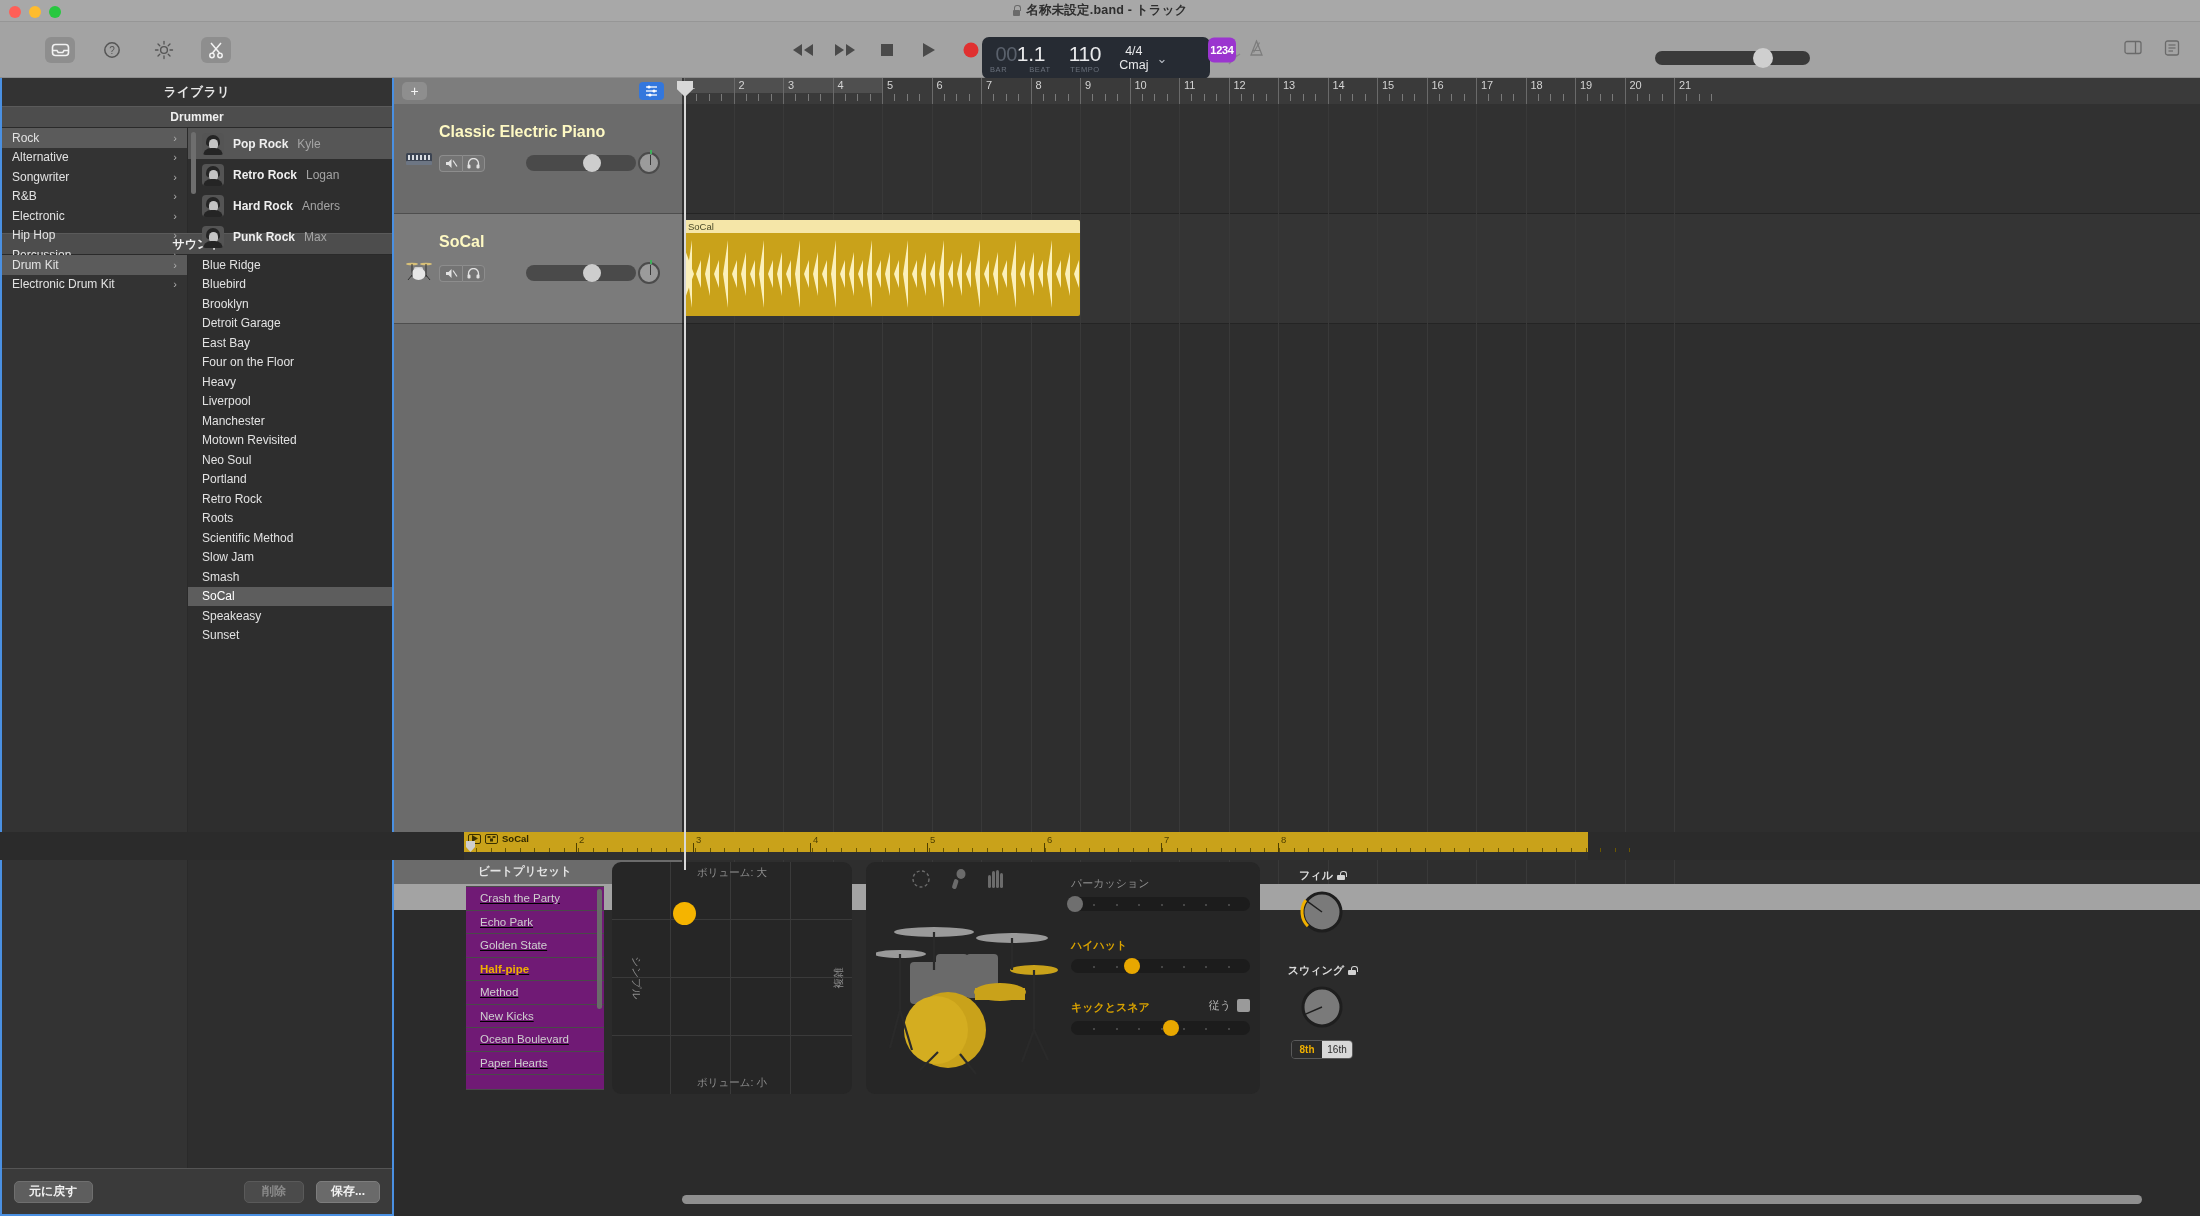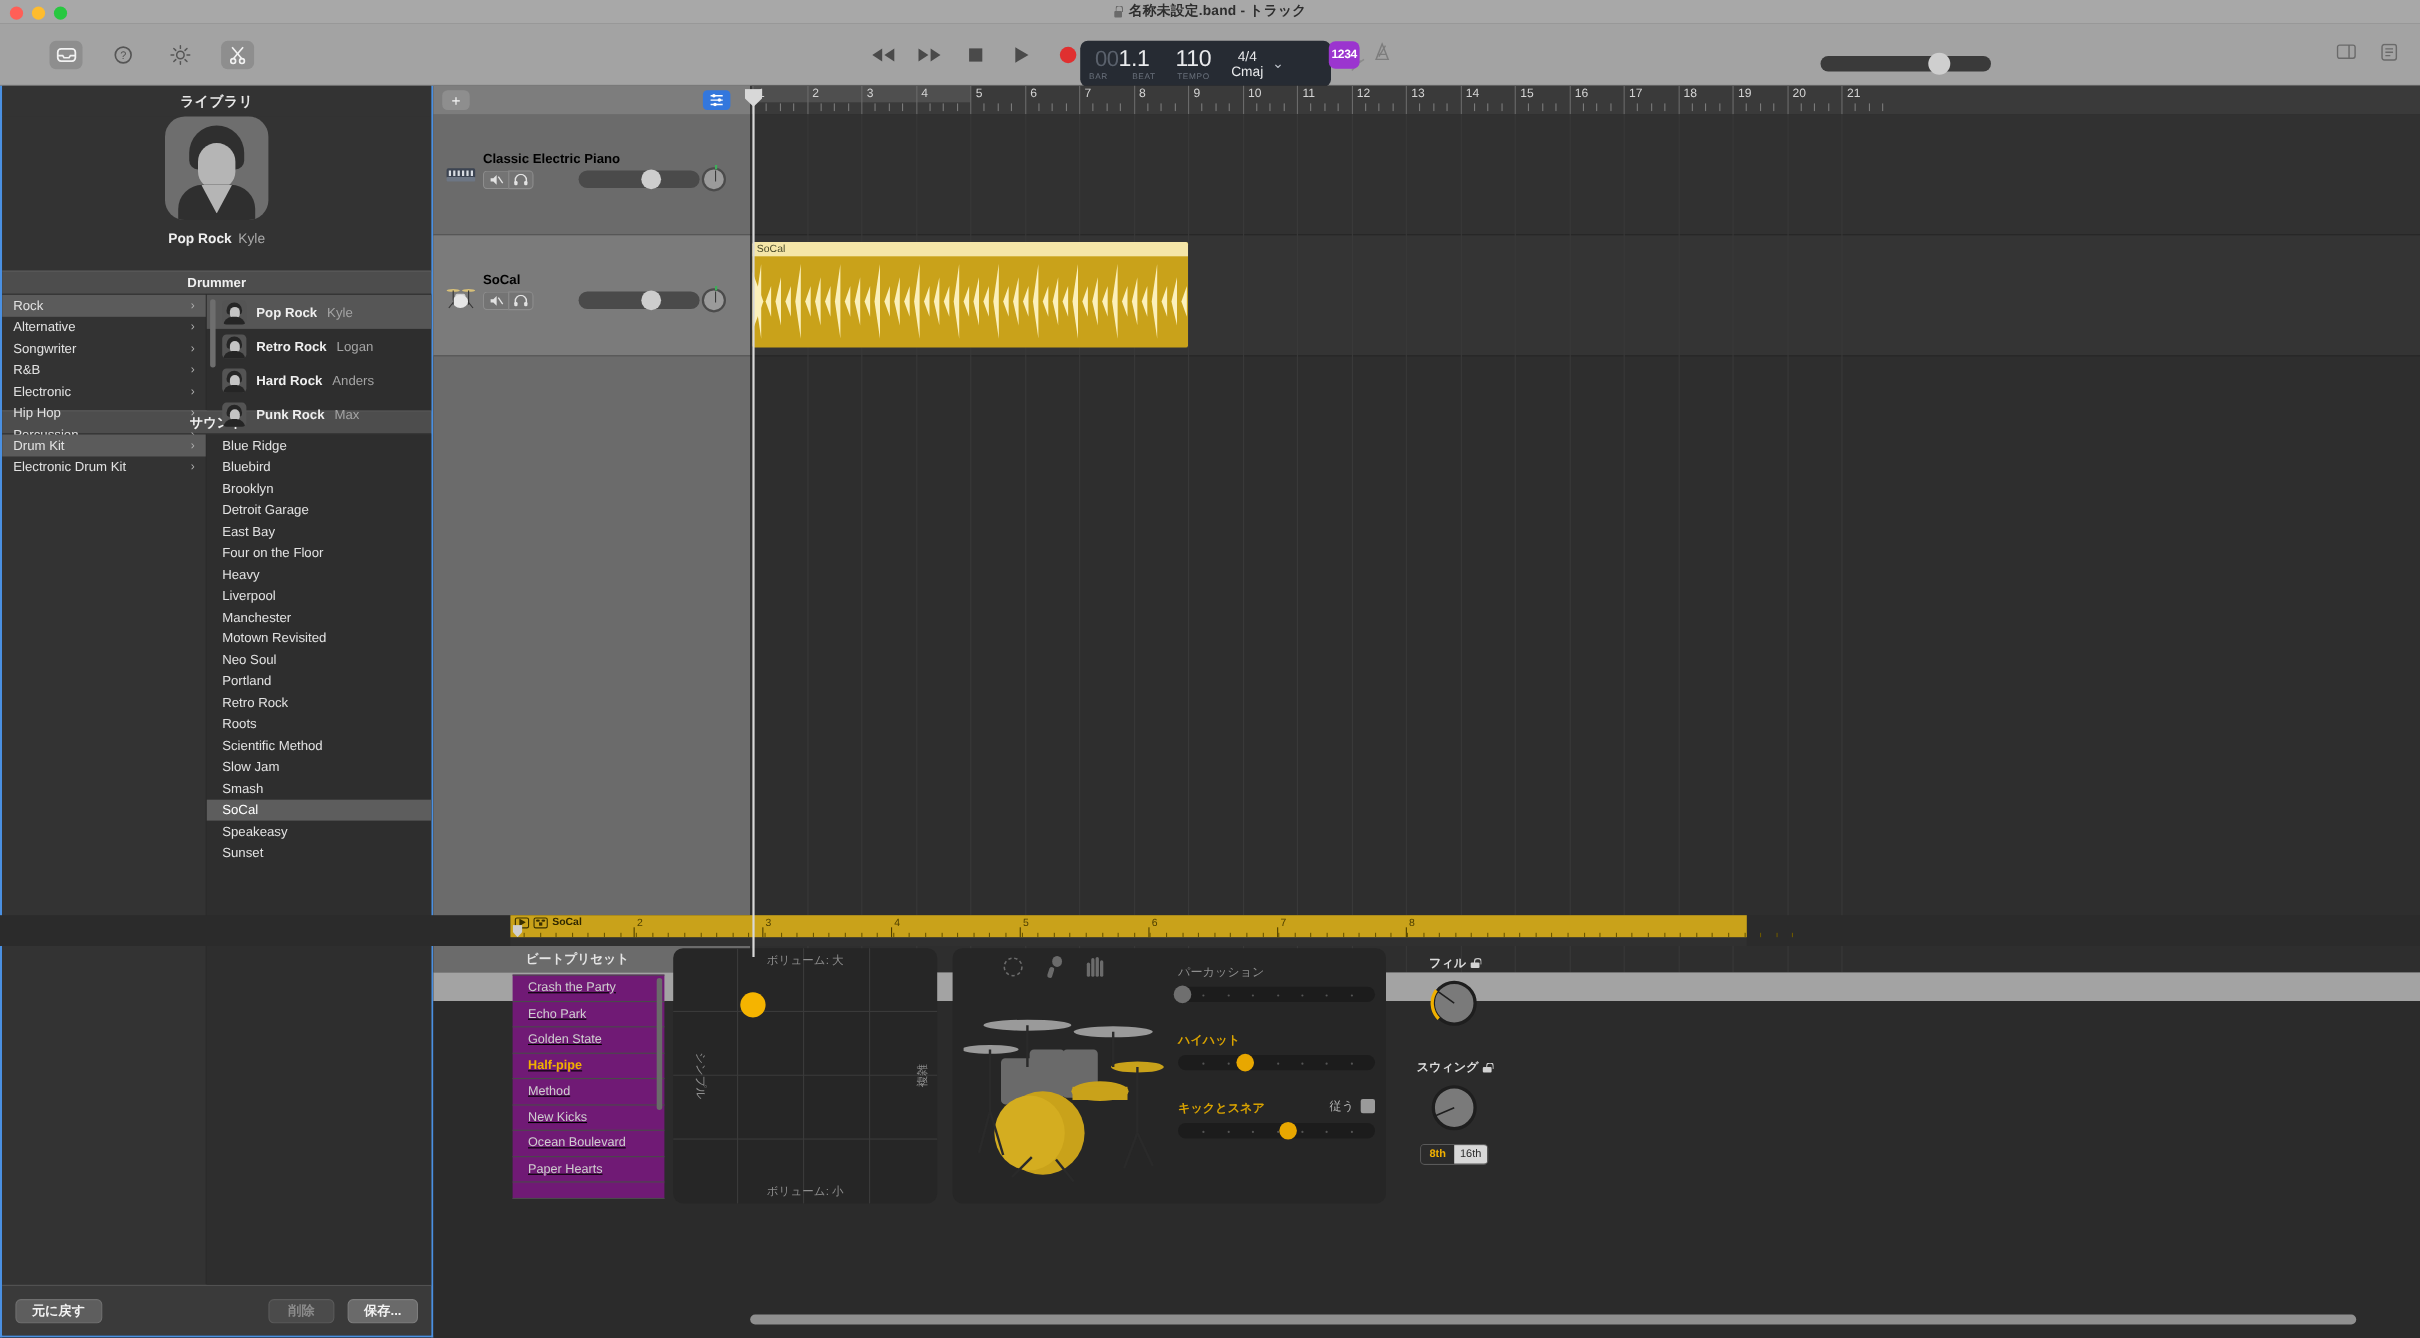--- a/index.html
+++ b/index.html
@@ -115,21 +115,21 @@
   
   .tracks-wrap { position:absolute; left: 394px; top: 78px; width: 1806px; height: 1138px; background:#2b2b2b; }
   .track-hdr-col { position:absolute; left:0; top:0; width: 288px; height: 806px; background:#6b6b6b; }
   .th-toolbar { height: 26px; background:#7d7d7d; display:flex; align-items:center; padding: 0 8px; position: relative; }
   .plus-btn { width: 25px; height: 18px; border-radius:5px; background:#8e8e8e; color:#f4f4f4; font-size:14px; display:flex; align-items:center; justify-content:center; line-height:1; }
   .blue-btn { position:absolute; right: 18px; top: 4px; width: 25px; height: 18px; border-radius:4px; background:#3377dd; display:flex; align-items:center; justify-content:center; }
 
   .track-hdr { height: 110px; background:#6b6b6b; border-bottom:1px solid #4e4e4e; position:relative; }
   .track-hdr.sel { background:#7b7b7b; }
   .th-icon { position:absolute; left: 10px; top: 50%; transform: translateY(-50%); width: 30px; height: 24px; }
-  .th-name { position:absolute; left: 45px; top: 33px; font-size: 12px; color:#000000; font-weight: 700; }
+  .th-name { position:absolute; left: 45px; top: 19px; font-size: 16px; color:#fef9c3; font-weight: 700; }
   .th-ms { position:absolute; left: 45px; top: 51px; display:flex; }
   .ms-btn { width: 23px; height: 17px; border:1px solid #8d8d8d; display:flex; align-items:center; justify-content:center; background:#747474; }
   .ms-btn:first-child { border-radius: 4px 0 0 4px; border-right: none; }
   .ms-btn:last-child { border-radius: 0 4px 4px 0; }
   .th-vol { position:absolute; left: 132px; top: 51px; width: 110px; height: 16px; background:#4a4a4a; border-radius: 8px; }
   .th-vol-knob { position:absolute; top:-1px; width: 18px; height:18px; border-radius:50%; background:#cdcdcd; }
   .th-pan { position:absolute; right: 22px; top: 48px; width: 22px; height: 22px; border-radius:50%; background:#9b9b9b; border: 2px solid #4b4b4b; }
   .th-pan:after { content:""; position:absolute; left:9.5px; top:1px; width:1.5px; height:10px; background:#3a3a3a; }
   .th-pan-tick { position:absolute; left: 10px; top: -4px; width:2px; height:4px; background:#3fae5a; }
 
@@ -363,32 +363,20 @@
             <line x1="4.5" y1="8" x2="11.5" y2="8" stroke="#6a6a6a" stroke-width="1.2"></line>
             <line x1="4.5" y1="11" x2="9" y2="11" stroke="#6a6a6a" stroke-width="1.2"></line>
           </svg>
       </div>
     </div>
   </div>
 
   <div class="library">
     <div class="lib-title">ライブラリ</div>
 
-    <div class="lib-avatar-box">
-      <div class="avatar">
-        <i class="av-hair"></i>
-          <i class="av-neck"></i>
-          <i class="av-face"></i>
-          <i class="av-body"></i>
-          <i class="av-v"></i>
-      </div>
-      <div class="av-name">
-        <b>Pop Rock</b><span>Kyle</span>
-      </div>
-    </div>
 
     <div class="sec-hdr">Drummer</div>
     <div class="two-col" style="height:105px;">
       <div class="col-genres" id="genre-list">
           <div class="g-item sel">
             <span>Rock</span>
             <span class="chev">›</span>
           </div>
           <div class="g-item">
             <span>Alternative</span>

